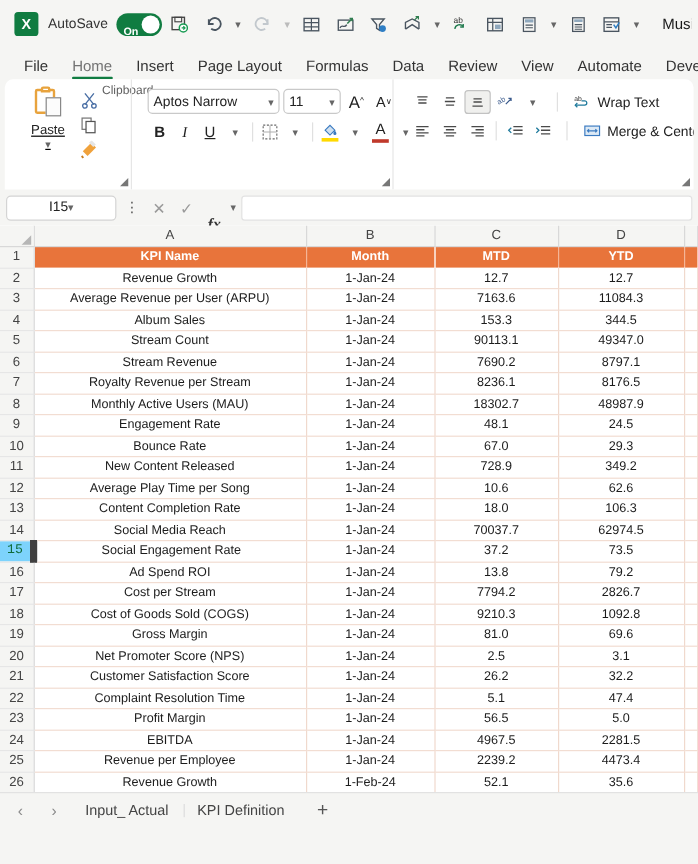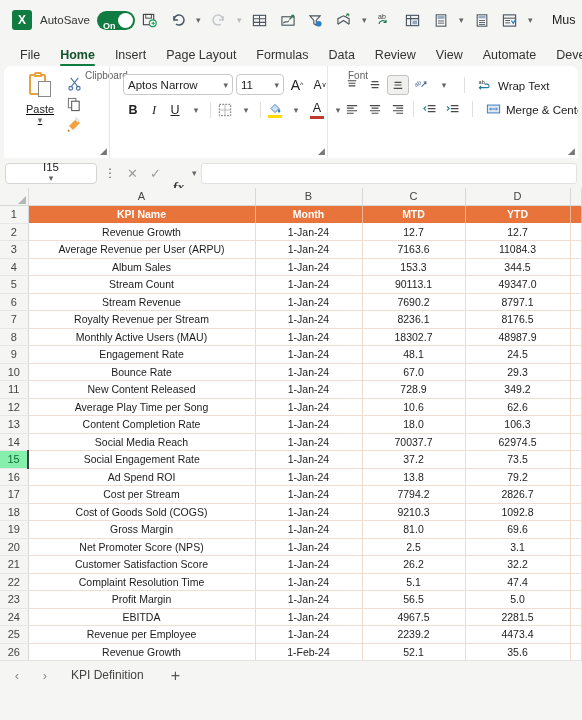--- a/index.html
+++ b/index.html
@@ -68,21 +68,21 @@
     padding-left: 10px;
     gap: 0px;
     white-space: nowrap; overflow: hidden;
   }
   .rtab {
     font-size: 12.5px; color: #333;
     padding: 2px 10px 4px 10px;
     position: relative;
     margin-top: 39px;
   }
-  .rtab.active { color: #14532d; font-weight: bold; }
+  .rtab.active { color: #737373; font-weight: normal; }
   .rtab.active::after {
     content: ""; position: absolute; left: 10px; right: 10px; bottom: 0;
     height: 2px; background: #107c41; border-radius: 1px;
   }
 
   
   .ribbon {
     height: 92px;
     background: #ffffff;
     border-radius: 7px 7px 0 0;
@@ -159,22 +159,22 @@
   .wide-btn { display: flex; align-items: flex-end; gap: 5px; font-size: 11.5px; color: #222; padding: 2px 4px; border-radius: 3px; white-space: nowrap;}
 
   
   .fbar {
     height: 30px; background: #f5f5f3;
     display: flex; align-items: center; padding: 0 5px; gap: 4px;
   }
   .namebox {
     width: 92px; height: 21px; background: #fff;
     border: 1px solid #d4d4d4; border-radius: 4px;
-    display: flex; align-items: center; justify-content: flex-end;
-    padding: 0 5px; font-size: 11.5px; color: #222; flex-direction: column;
+    display: flex; align-items: center; justify-content: center;
+    padding: 0 5px; font-size: 11.5px; color: #222;
   }
   .dots { font-size: 12px; color: #555; padding: 0 3px; letter-spacing: 0; }
   .fb-ico { width: 19px; text-align: center; font-size: 13px; color: #9a9a9a; }
   .fb-fx { font-size: 13px; font-style: italic; font-family: "Liberation Serif", serif; color: #333; font-weight: bold; margin-top: 28px; }
   .fb-input {
     flex: 1; height: 21px; background: #fff;
     border: 1px solid #e2e2e2; border-radius: 3px;
     font-size: 11.5px; padding: 0 4px; color: #222;
     display: flex; align-items: center;
   }
@@ -195,21 +195,21 @@
   .corner::after {
     content: ""; position: absolute; right: 2px; bottom: 1px;
     border-style: solid; border-width: 0 0 8px 8px;
     border-color: transparent transparent #b6b6b6 transparent;
   }
   .rowhdr {
     width: 28px; background: #f5f5f3; text-align: center;
     font-size: 11px; color: #444;
     border-right: 1px solid #d8d8d8; border-bottom: 1px solid #e6e6e6;
   }
-  .rowhdr.active { background: #86efac; color: #0f6b3a; border-right: 2px solid #404040; }
+  .rowhdr.active { background: #7dd3fc; color: #0f6b3a; border-right: 6px solid #404040; font-family: Liberation Mono, monospace; }
   .grid td.cell {
     height: 17.5px; font-size: 10.5px; color: #1c1c1c;
     text-align: center; border-right: 1px solid #f0d9cd;
     border-bottom: 1px solid #f2ddd2;
     overflow: hidden; white-space: nowrap;
   }
   .grid tr.hdr td.cell {
     background: #e8743b; color: #fff; font-weight: bold;
     font-size: 10.5px; border-right: 1px solid #f4b596; border-bottom: none;
     height: 18px;
@@ -459,21 +459,20 @@
           <div class="a-red">
               <span class="ltr">A</span>
               <div class="bar"></div>
             </div>
         </div>
         <div class="fbtn">
             <span class="caret-g">▾</span>
           </div>
       </div>
     </div>
-    <div class="group-label">Font</div>
     <span class="dlg-launch">◢</span>
   </div>
 
   <div class="group" style="width:250px;">
     <div class="group-body" style="flex-direction:column;align-items:stretch;padding-top:5px;">
       <div class="al-row">
         <div class="abtn">
           <svg width="14" height="12" viewBox="0 0 16 14">
               <path d="M3 2h10M4 5h8M4 8h8" stroke="#4a4a4a" stroke-width="1.3"></path>
             </svg>
@@ -794,15 +793,16 @@
           <td class="cell">35.6</td>
           <td class="cell blank"></td>
         </tr>
       </tbody>
   </table>
 </div>
 
 <div class="sheetbar">
   <div class="navbtn">‹</div>
   <div class="navbtn">›</div>
+  <div class="stab">Input_ Actual</div>
   <div class="stab">KPI Definition</div>
   <div class="addsheet">+</div>
 </div>
 
 </body></html>

